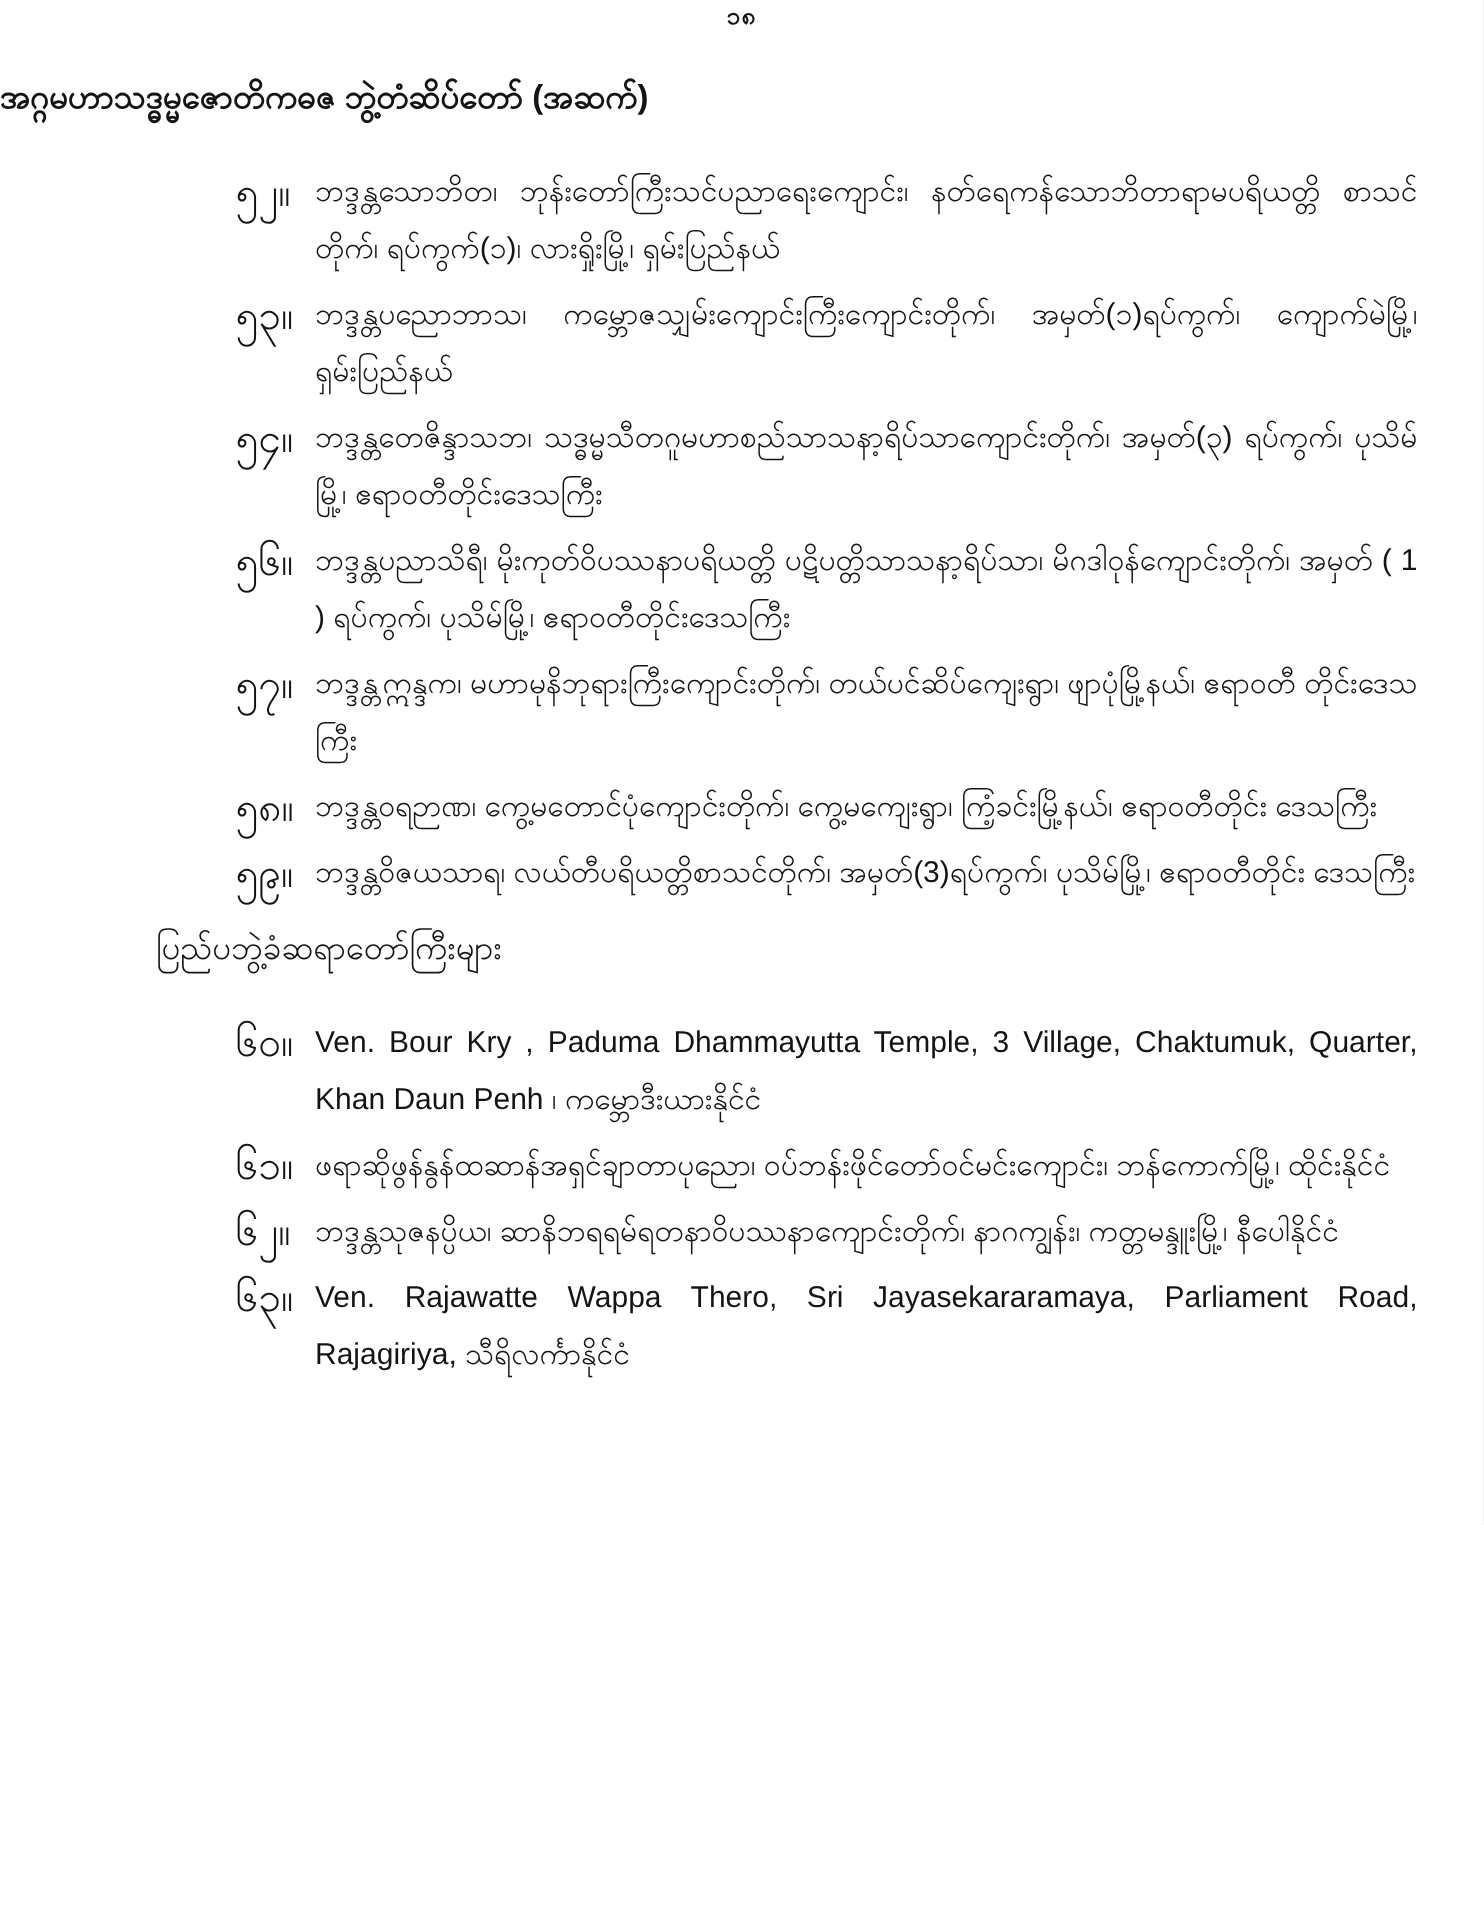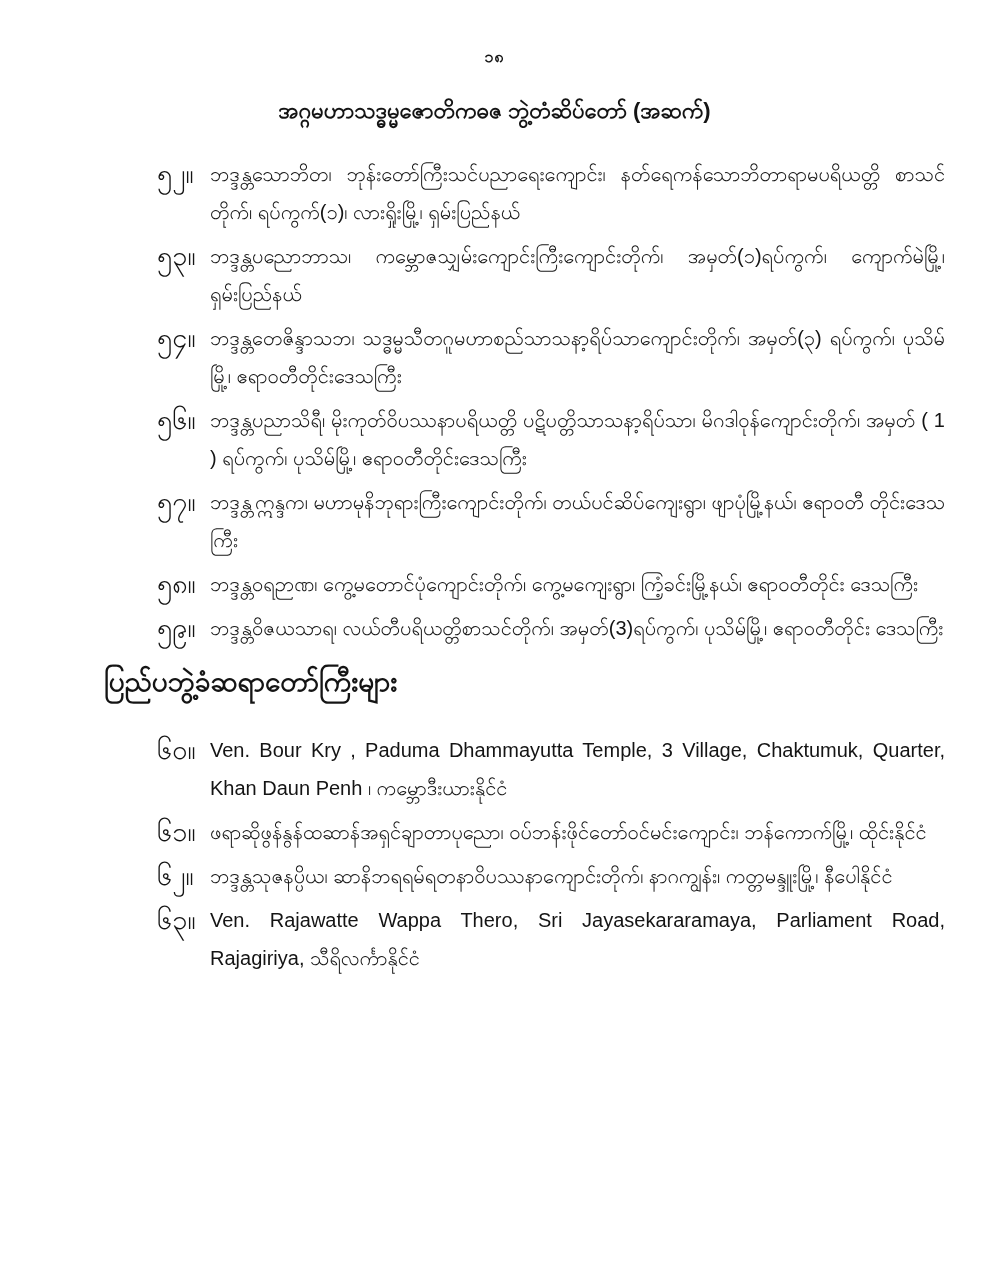--- a/index.html
+++ b/index.html
@@ -4,29 +4,28 @@
 <style>
   html,body { margin:0; padding:0; background:#e8e8e8; }
   .sheet {
     width:989px; height:1280px;
     background:#ffffff; color:#141414;
     font-family:"Liberation Sans", sans-serif;
     position:relative; overflow:hidden;
     margin:0 auto;
   }
   .page-number {
-    padding-top:46px;
     text-align:center;
     font-weight:bold;
     font-size:16px;
     letter-spacing:1px;
   }
   .doc-title {
     margin-top:26px;
-    text-align:center;
+    text-align:left;
     font-weight:bold;
     font-size:22px;
   }
   .award-list {
     margin:26px 44px 0 157px;
   }
   .row {
     display:flex;
     align-items:flex-start;
     margin-bottom:6px;
@@ -40,22 +39,22 @@
   }
   .txt {
     flex:1;
     font-size:20px;
     line-height:38px;
     text-align:justify;
     text-justify:inter-word;
   }
   .section-heading {
     margin:16px 44px 22px 104px;
-    font-weight:bold;
-    font-size:28px;
+    font-weight:normal;
+    font-size:22px;
   }
 </style>
 </head>
 <body>
 
 <div class="sheet">
 
   <div class="page-number">၁၈</div>
 
   <div class="doc-title">အဂ္ဂမဟာသဒ္ဓမ္မဇောတိကဓဇ ဘွဲ့တံဆိပ်တော် (အဆက်)</div>

